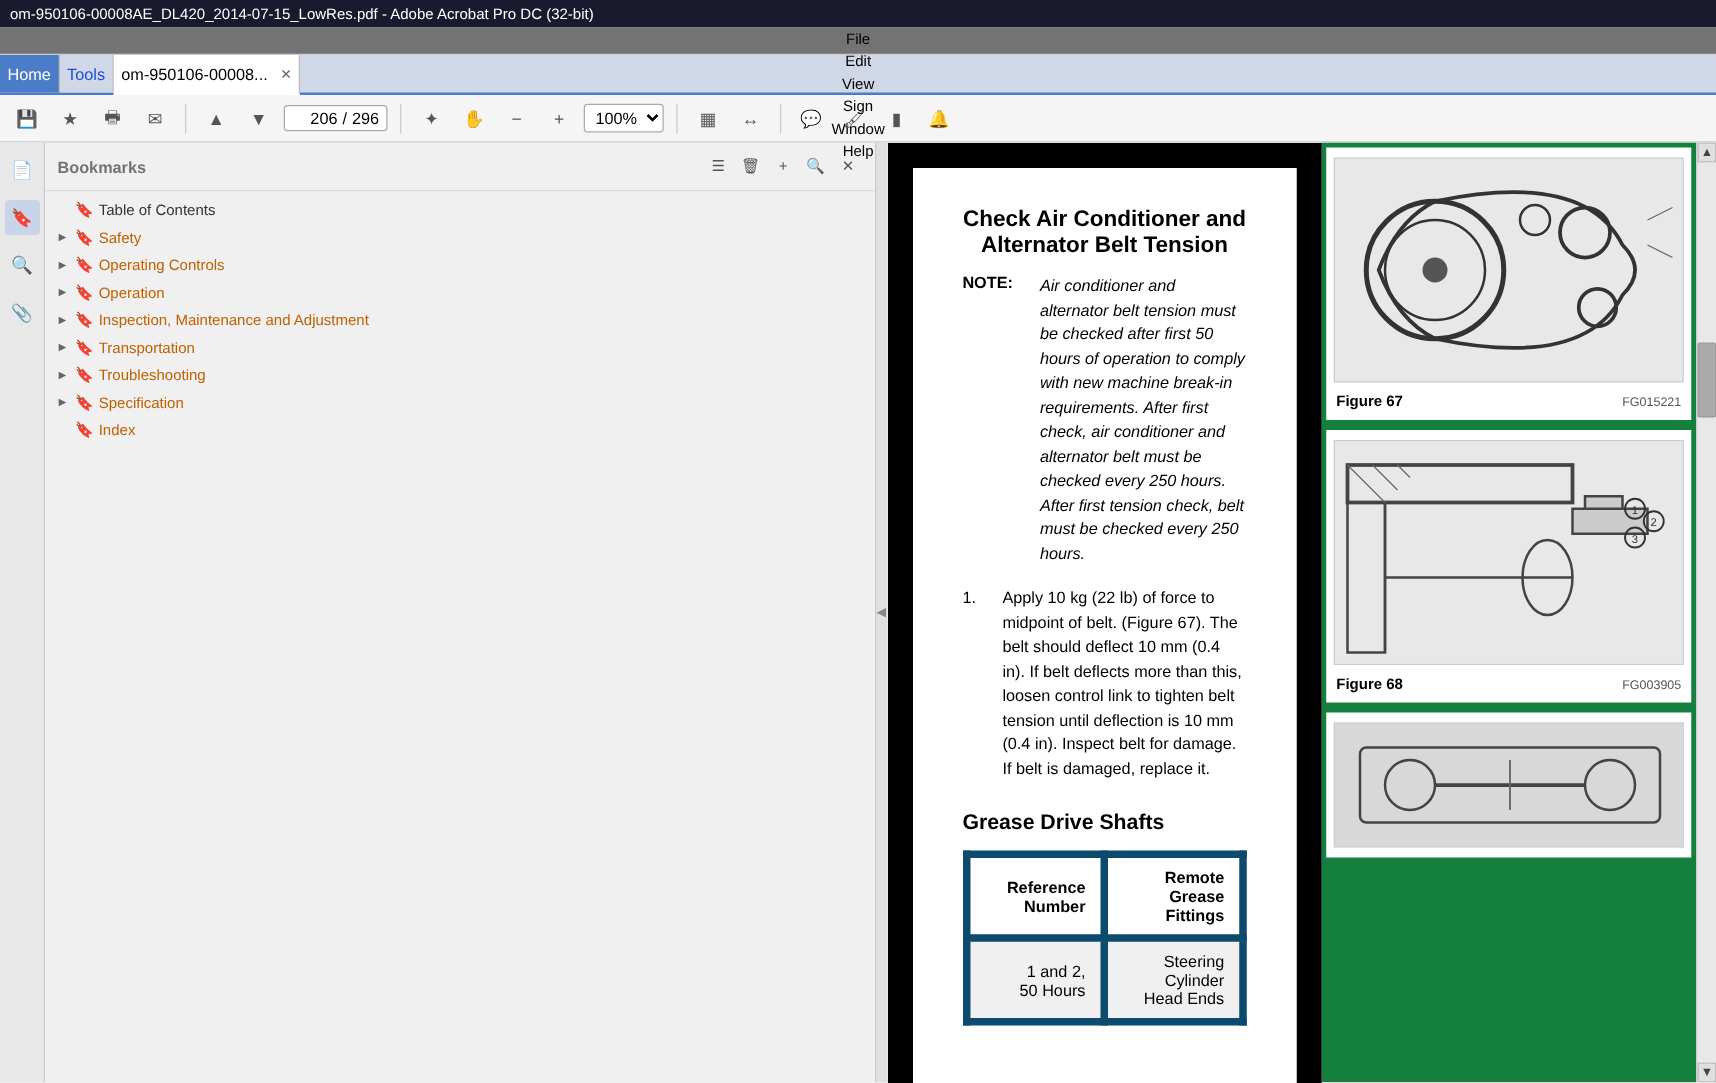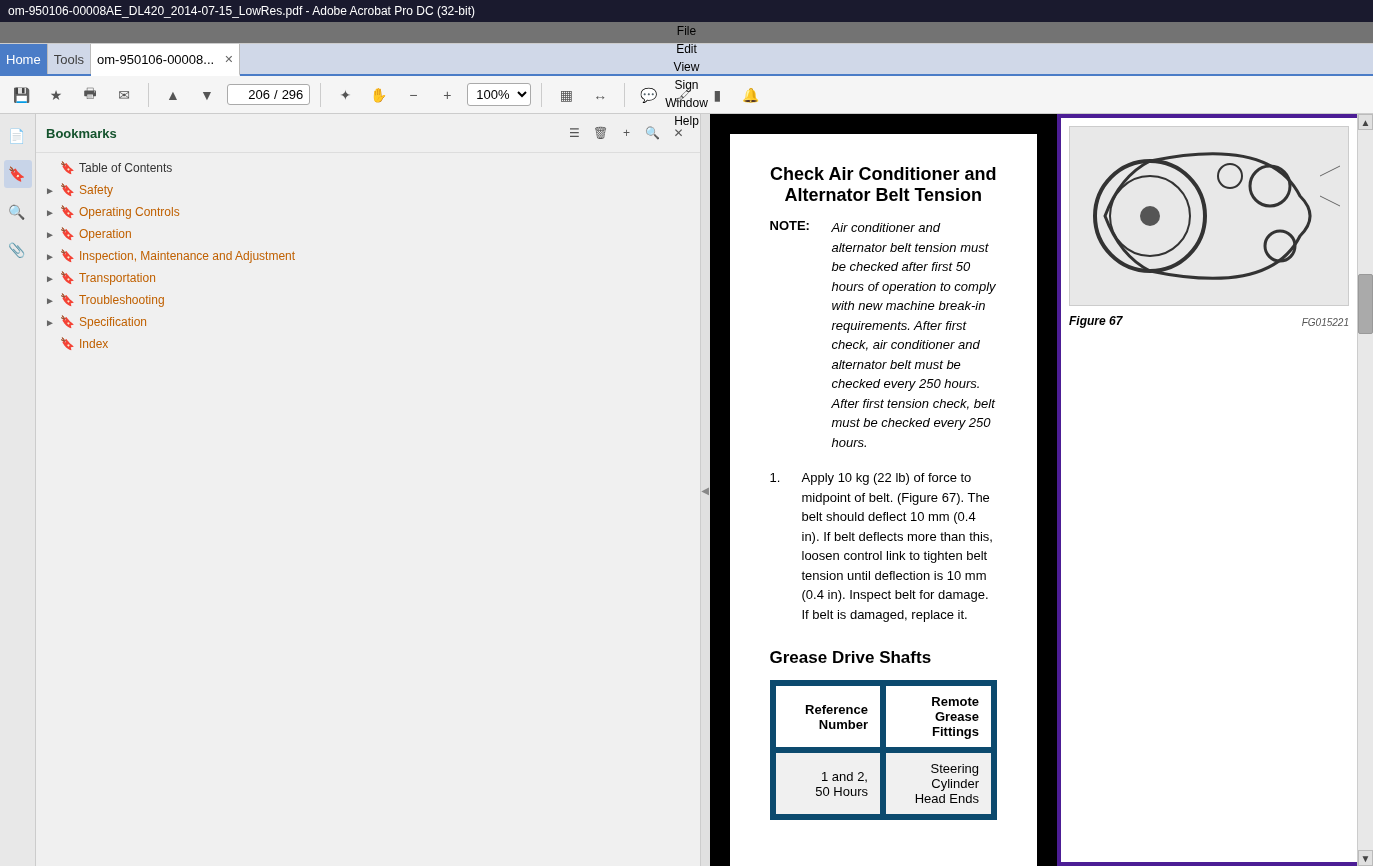--- a/index.html
+++ b/index.html
@@ -48,21 +48,21 @@
       cursor: pointer;
       border-right: 1px solid #bbb;
       gap: 6px;
     }
     .tab.active {
       background: #fff;
       border-bottom: 2px solid #fff;
       margin-bottom: -2px;
     }
     .tab.home { background: #4a7cc7; color: #fff; }
-    .tab.tools { background: #d0d8e8; color: #404040; }
+    .tab.tools { background: #d0d8e8; color: #1d4ed8; }
     .tab-close {
       font-size: 11px;
       color: #666;
       margin-left: 4px;
       cursor: pointer;
     }
 
     
     .toolbar {
       background: #f5f5f5;
@@ -126,21 +126,21 @@
     .bookmarks-header {
       display: flex;
       align-items: center;
       justify-content: space-between;
       padding: 8px 10px;
       border-bottom: 1px solid #ddd;
     }
     .bookmarks-title {
       font-size: 13px;
       font-weight: bold;
-      color: #14532d;
+      color: #737373;
     }
     .bookmarks-tools {
       display: flex; gap: 4px;
     }
     .bm-tool-btn {
       width: 22px; height: 22px;
       display: flex; align-items: center; justify-content: center;
       cursor: pointer; color: #555; font-size: 12px;
       border-radius: 2px;
     }
@@ -246,24 +246,24 @@
       padding: 8px 12px;
       text-align: right;
     }
     .data-table th { font-weight: bold; background: #fff; }
     .data-table tr:nth-child(odd) td { background: #f0f0f0; }
     .data-table tr:nth-child(even) td { background: #fff; }
 
     
     .figures-panel {
       width: 300px;
-      background: #4c1d95;
-      display: flex;
+      background: #15803d;
+      display: flex;
+      flex-direction: column;
       overflow-y: auto;
-      font-style: italic;
     }
     .figure-box {
       background: #fff;
       margin: 4px;
       padding: 8px;
       display: flex;
       flex-direction: column;
       align-items: center;
     }
     .figure-img {

